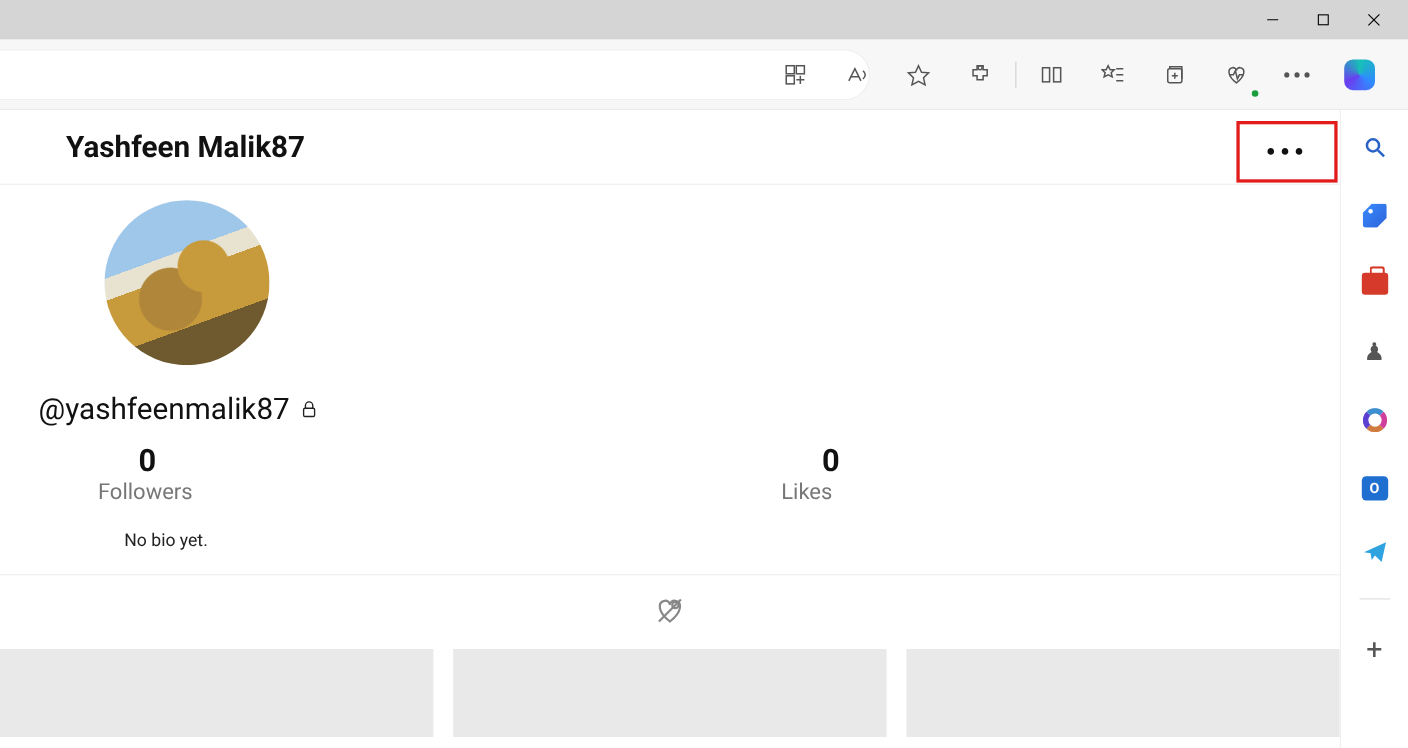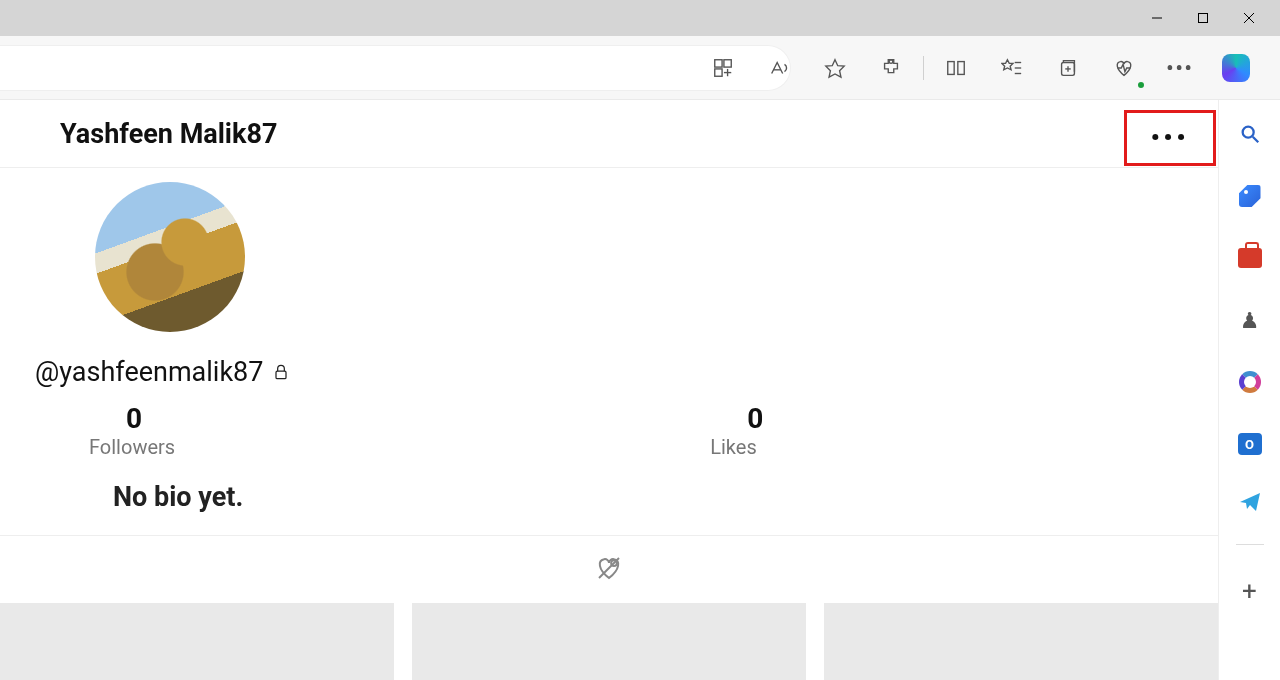--- a/index.html
+++ b/index.html
@@ -41,21 +41,21 @@
   .handle-row { display: flex; align-items: center; gap: 8px; margin-top: 24px; }
   .handle { font-size: 27px; font-weight: 400; color: #111; }
   .lock { width: 20px; height: 20px; }
   .lock svg { width: 20px; height: 20px; stroke: #222; stroke-width: 1.5; fill: none; }
 
   .stats { display: flex; margin-top: 14px; margin-left: 54px; }
   .stat { width: 630px; display: flex; flex-direction: column; align-items: flex-start; }
   .stat + .stat { padding-left: 60px; }
   .stat-num { font-size: 28px; font-weight: 700; color: #111; text-align: center; width: 90px; }
   .stat-label { font-size: 20px; color: #777; width: 90px; text-align: left; }
-  .bio { font-size: 27px; color: #222; margin-top: 22px; margin-left: 78px; font-weight: bold; }
+  .bio { font-size: 16px; color: #222; margin-top: 22px; margin-left: 78px; }
 
   
   .tabs { height: 68px; border-top: 1px solid #eee; margin-top: 22px; display: flex; align-items: center; justify-content: center; width: calc(100% - 62px); }
   .tab-liked svg { width: 30px; height: 30px; stroke: #888; stroke-width: 1.6; fill: none; }
 
   
   .grid { display: flex; gap: 18px; width: calc(100% - 62px); height: 80px; }
   .grid-cell { flex: 1; background: #e9e9e9; }
 
   

